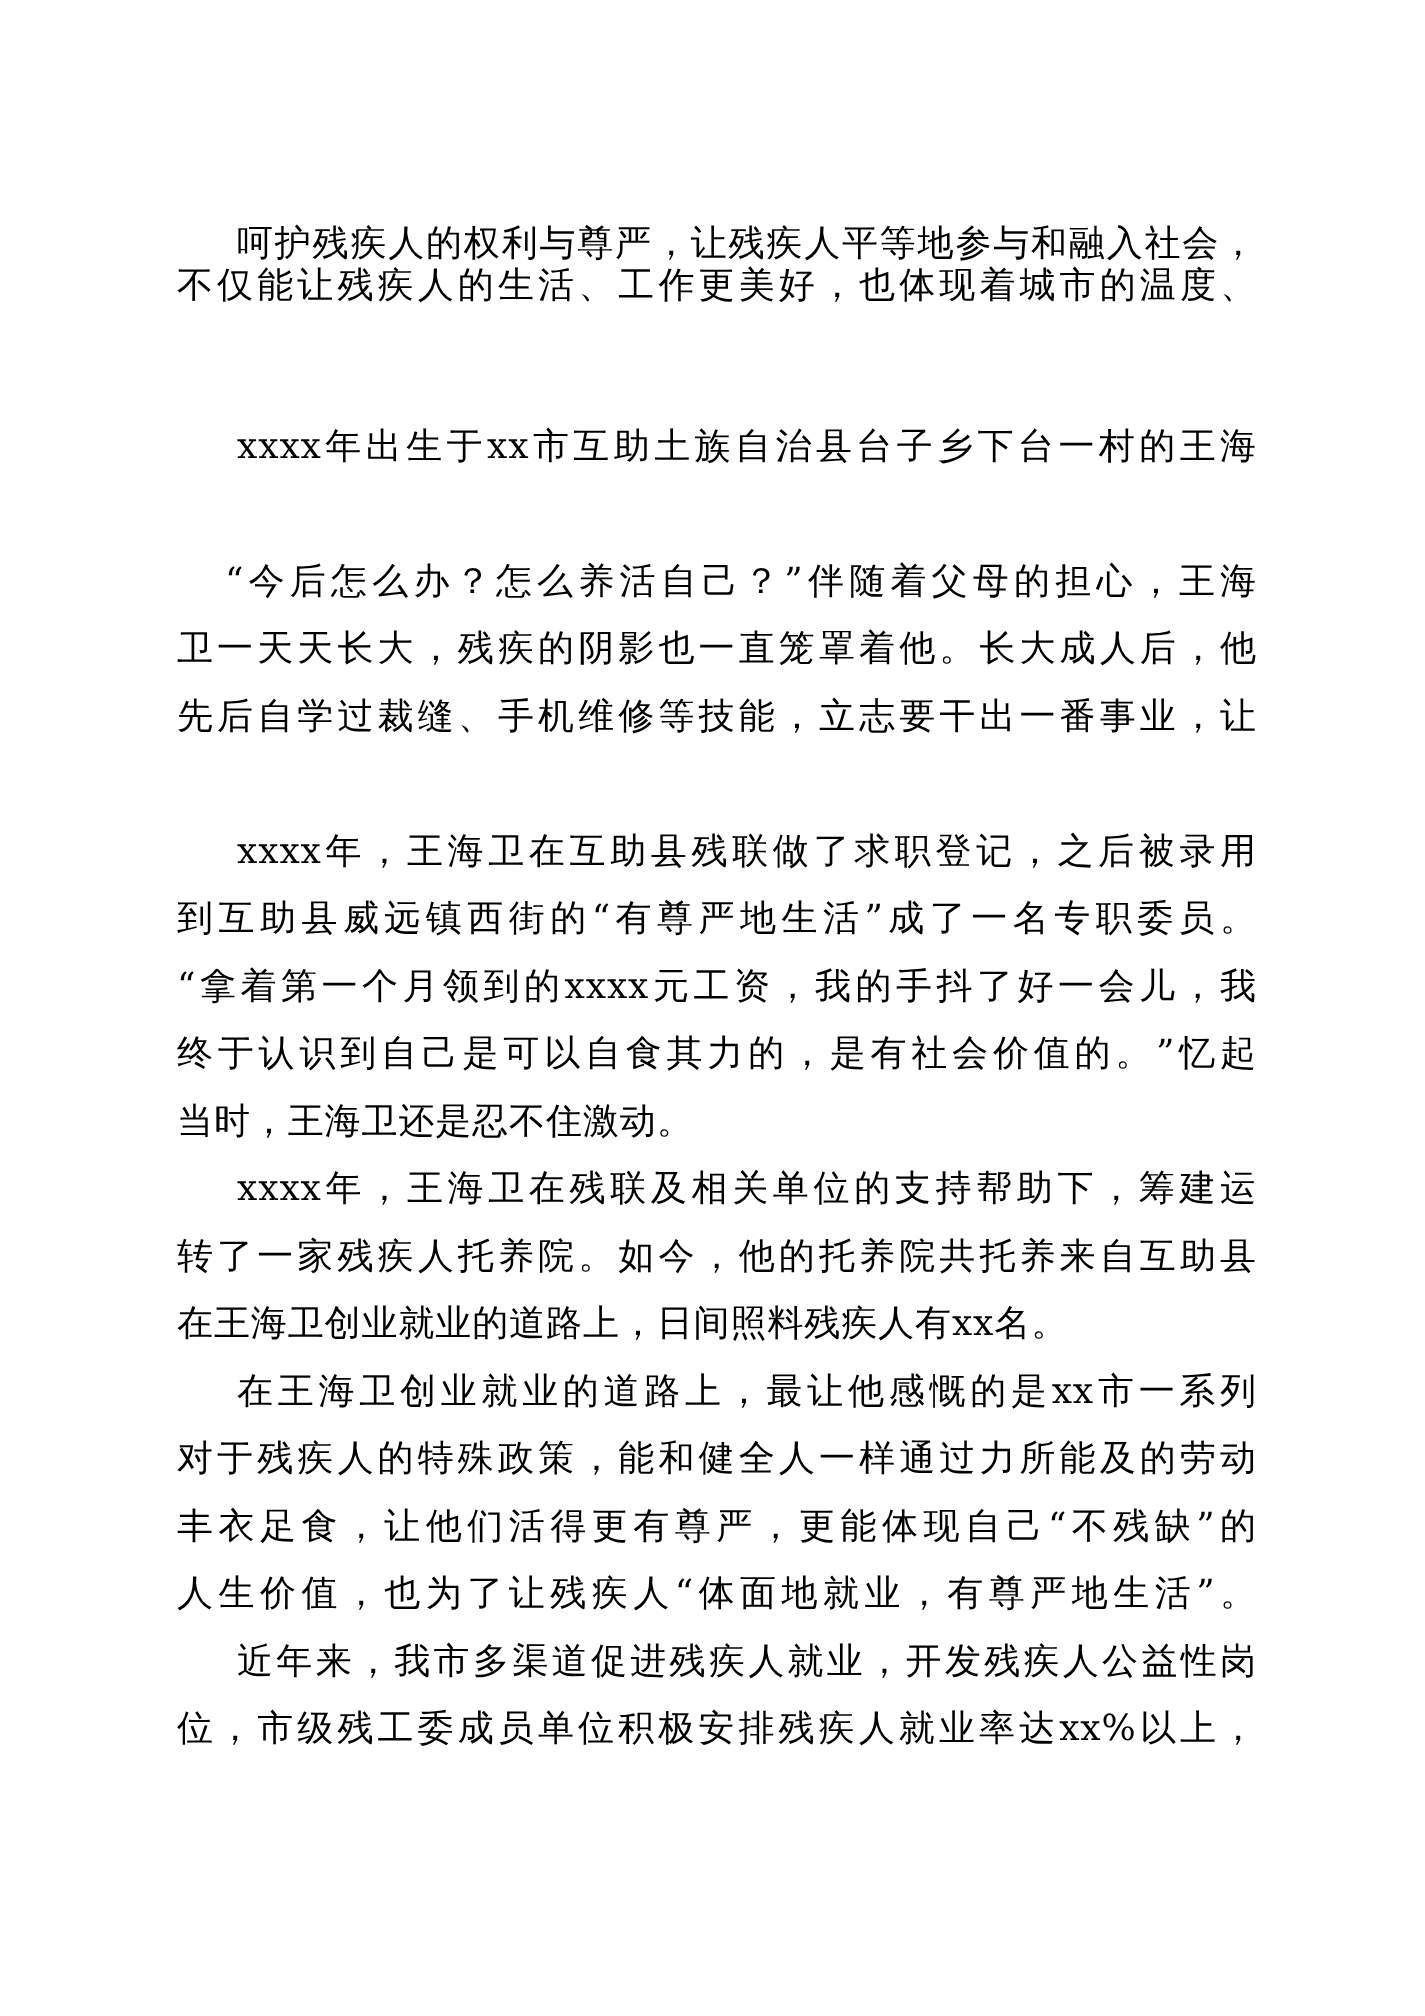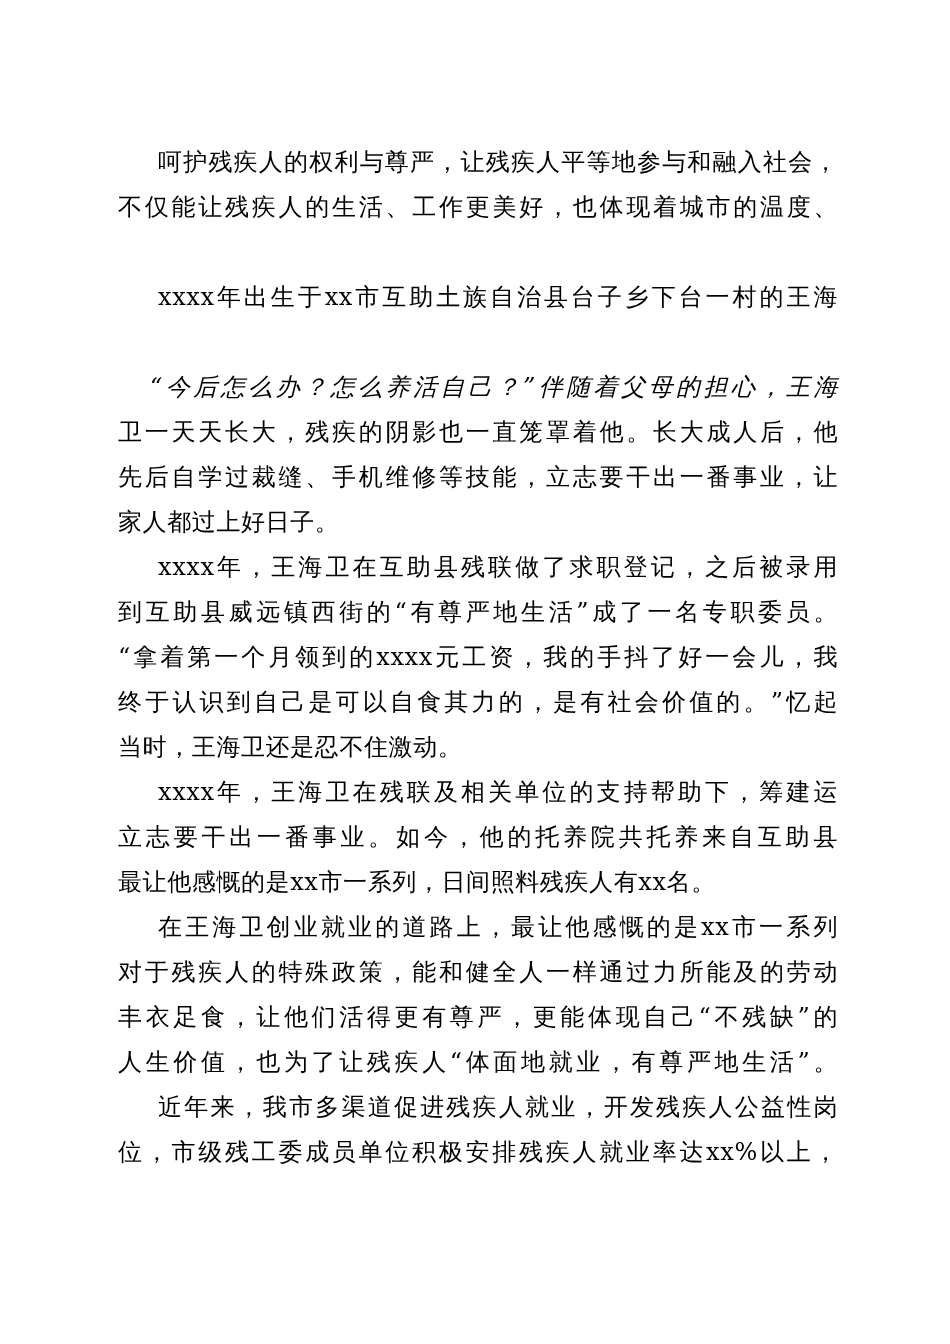--- a/index.html
+++ b/index.html
@@ -42,38 +42,37 @@
     .line.last {
       text-align-last: left;
     }
   </style>
 </head>
 <body>
 
 <div class="page">
 
   <div class="line first" style="top:140px">呵护残疾人的权利与尊严，让残疾人平等地参与和融入社会，</div>
-  <div class="line" style="top:185px">不仅能让残疾人的生活、工作更美好，也体现着城市的温度、</div>
+  <div class="line" style="top:168px">不仅能让残疾人的生活、工作更美好，也体现着城市的温度、</div>
 
   <div class="line first" style="top:275px">xxxx年出生于xx市互助土族自治县台子乡下台一村的王海</div>
 
-  <div class="line first" style="top:365px; left:150px; width:688px;font-style:italic;">“今后怎么办？怎么养活自己？”伴随着父母的担心，王海</div>
+  <div class="line first" style="top:365px; left:150px; width:688px;">“今后怎么办？怎么养活自己？”伴随着父母的担心，王海</div>
   <div class="line" style="top:410px">卫一天天长大，残疾的阴影也一直笼罩着他。长大成人后，他</div>
   <div class="line" style="top:455px">先后自学过裁缝、手机维修等技能，立志要干出一番事业，让</div>
-  <div class="line last" style="top:500px">家人都过上好日子。</div>
 
   <div class="line first" style="top:545px">xxxx年，王海卫在互助县残联做了求职登记，之后被录用</div>
   <div class="line" style="top:590px">到互助县威远镇西街的“有尊严地生活”成了一名专职委员。</div>
   <div class="line" style="top:635px">“拿着第一个月领到的xxxx元工资，我的手抖了好一会儿，我</div>
   <div class="line" style="top:680px">终于认识到自己是可以自食其力的，是有社会价值的。”忆起</div>
   <div class="line last" style="top:725px">当时，王海卫还是忍不住激动。</div>
 
   <div class="line first" style="top:770px">xxxx年，王海卫在残联及相关单位的支持帮助下，筹建运</div>
-  <div class="line" style="top:815px">立志要干出一番事业。如今，他的托养院共托养来自互助县</div>
-  <div class="line last" style="top:860px">最让他感慨的是xx市一系列，日间照料残疾人有xx名。</div>
+  <div class="line" style="top:815px">转了一家残疾人托养院。如今，他的托养院共托养来自互助县</div>
+  <div class="line last" style="top:860px">在王海卫创业就业的道路上，日间照料残疾人有xx名。</div>
 
   <div class="line first" style="top:905px">在王海卫创业就业的道路上，最让他感慨的是xx市一系列</div>
   <div class="line" style="top:950px">对于残疾人的特殊政策，能和健全人一样通过力所能及的劳动</div>
   <div class="line" style="top:995px">丰衣足食，让他们活得更有尊严，更能体现自己“不残缺”的</div>
   <div class="line" style="top:1040px">人生价值，也为了让残疾人“体面地就业，有尊严地生活”。</div>
 
   <div class="line first" style="top:1085px">近年来，我市多渠道促进残疾人就业，开发残疾人公益性岗</div>
   <div class="line" style="top:1130px">位，市级残工委成员单位积极安排残疾人就业率达xx%以上，</div>
 
 </div>

